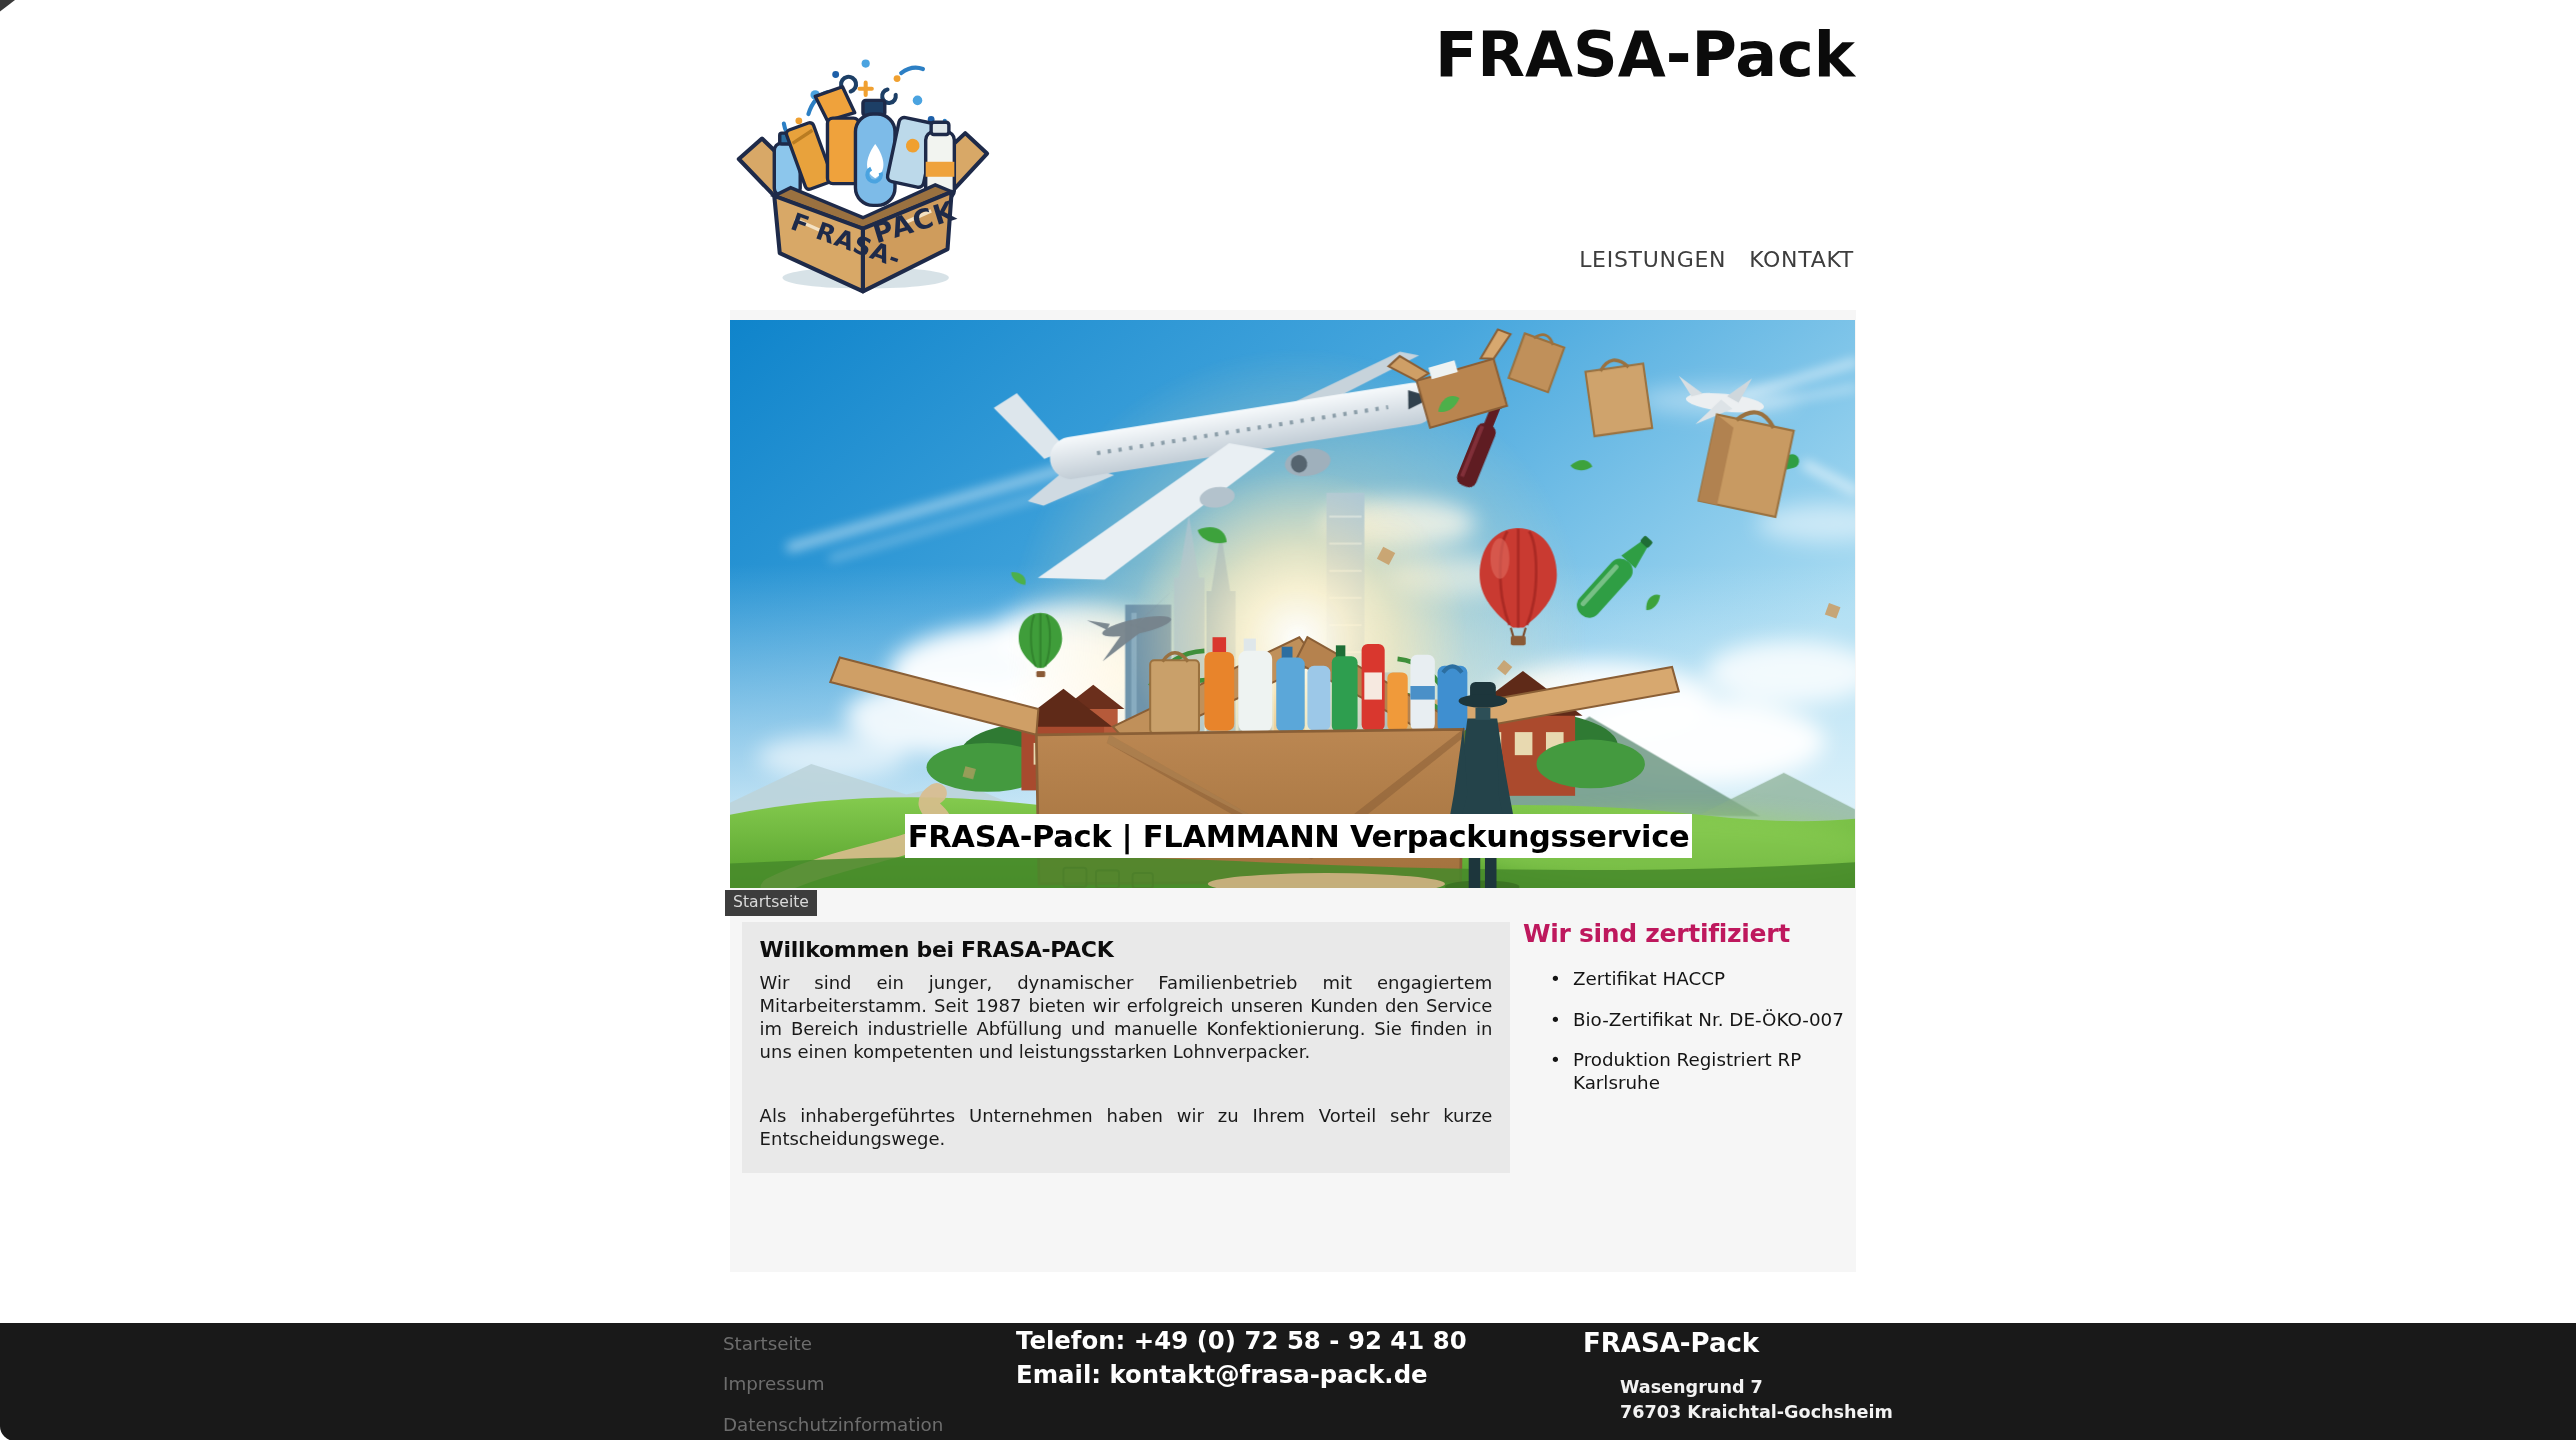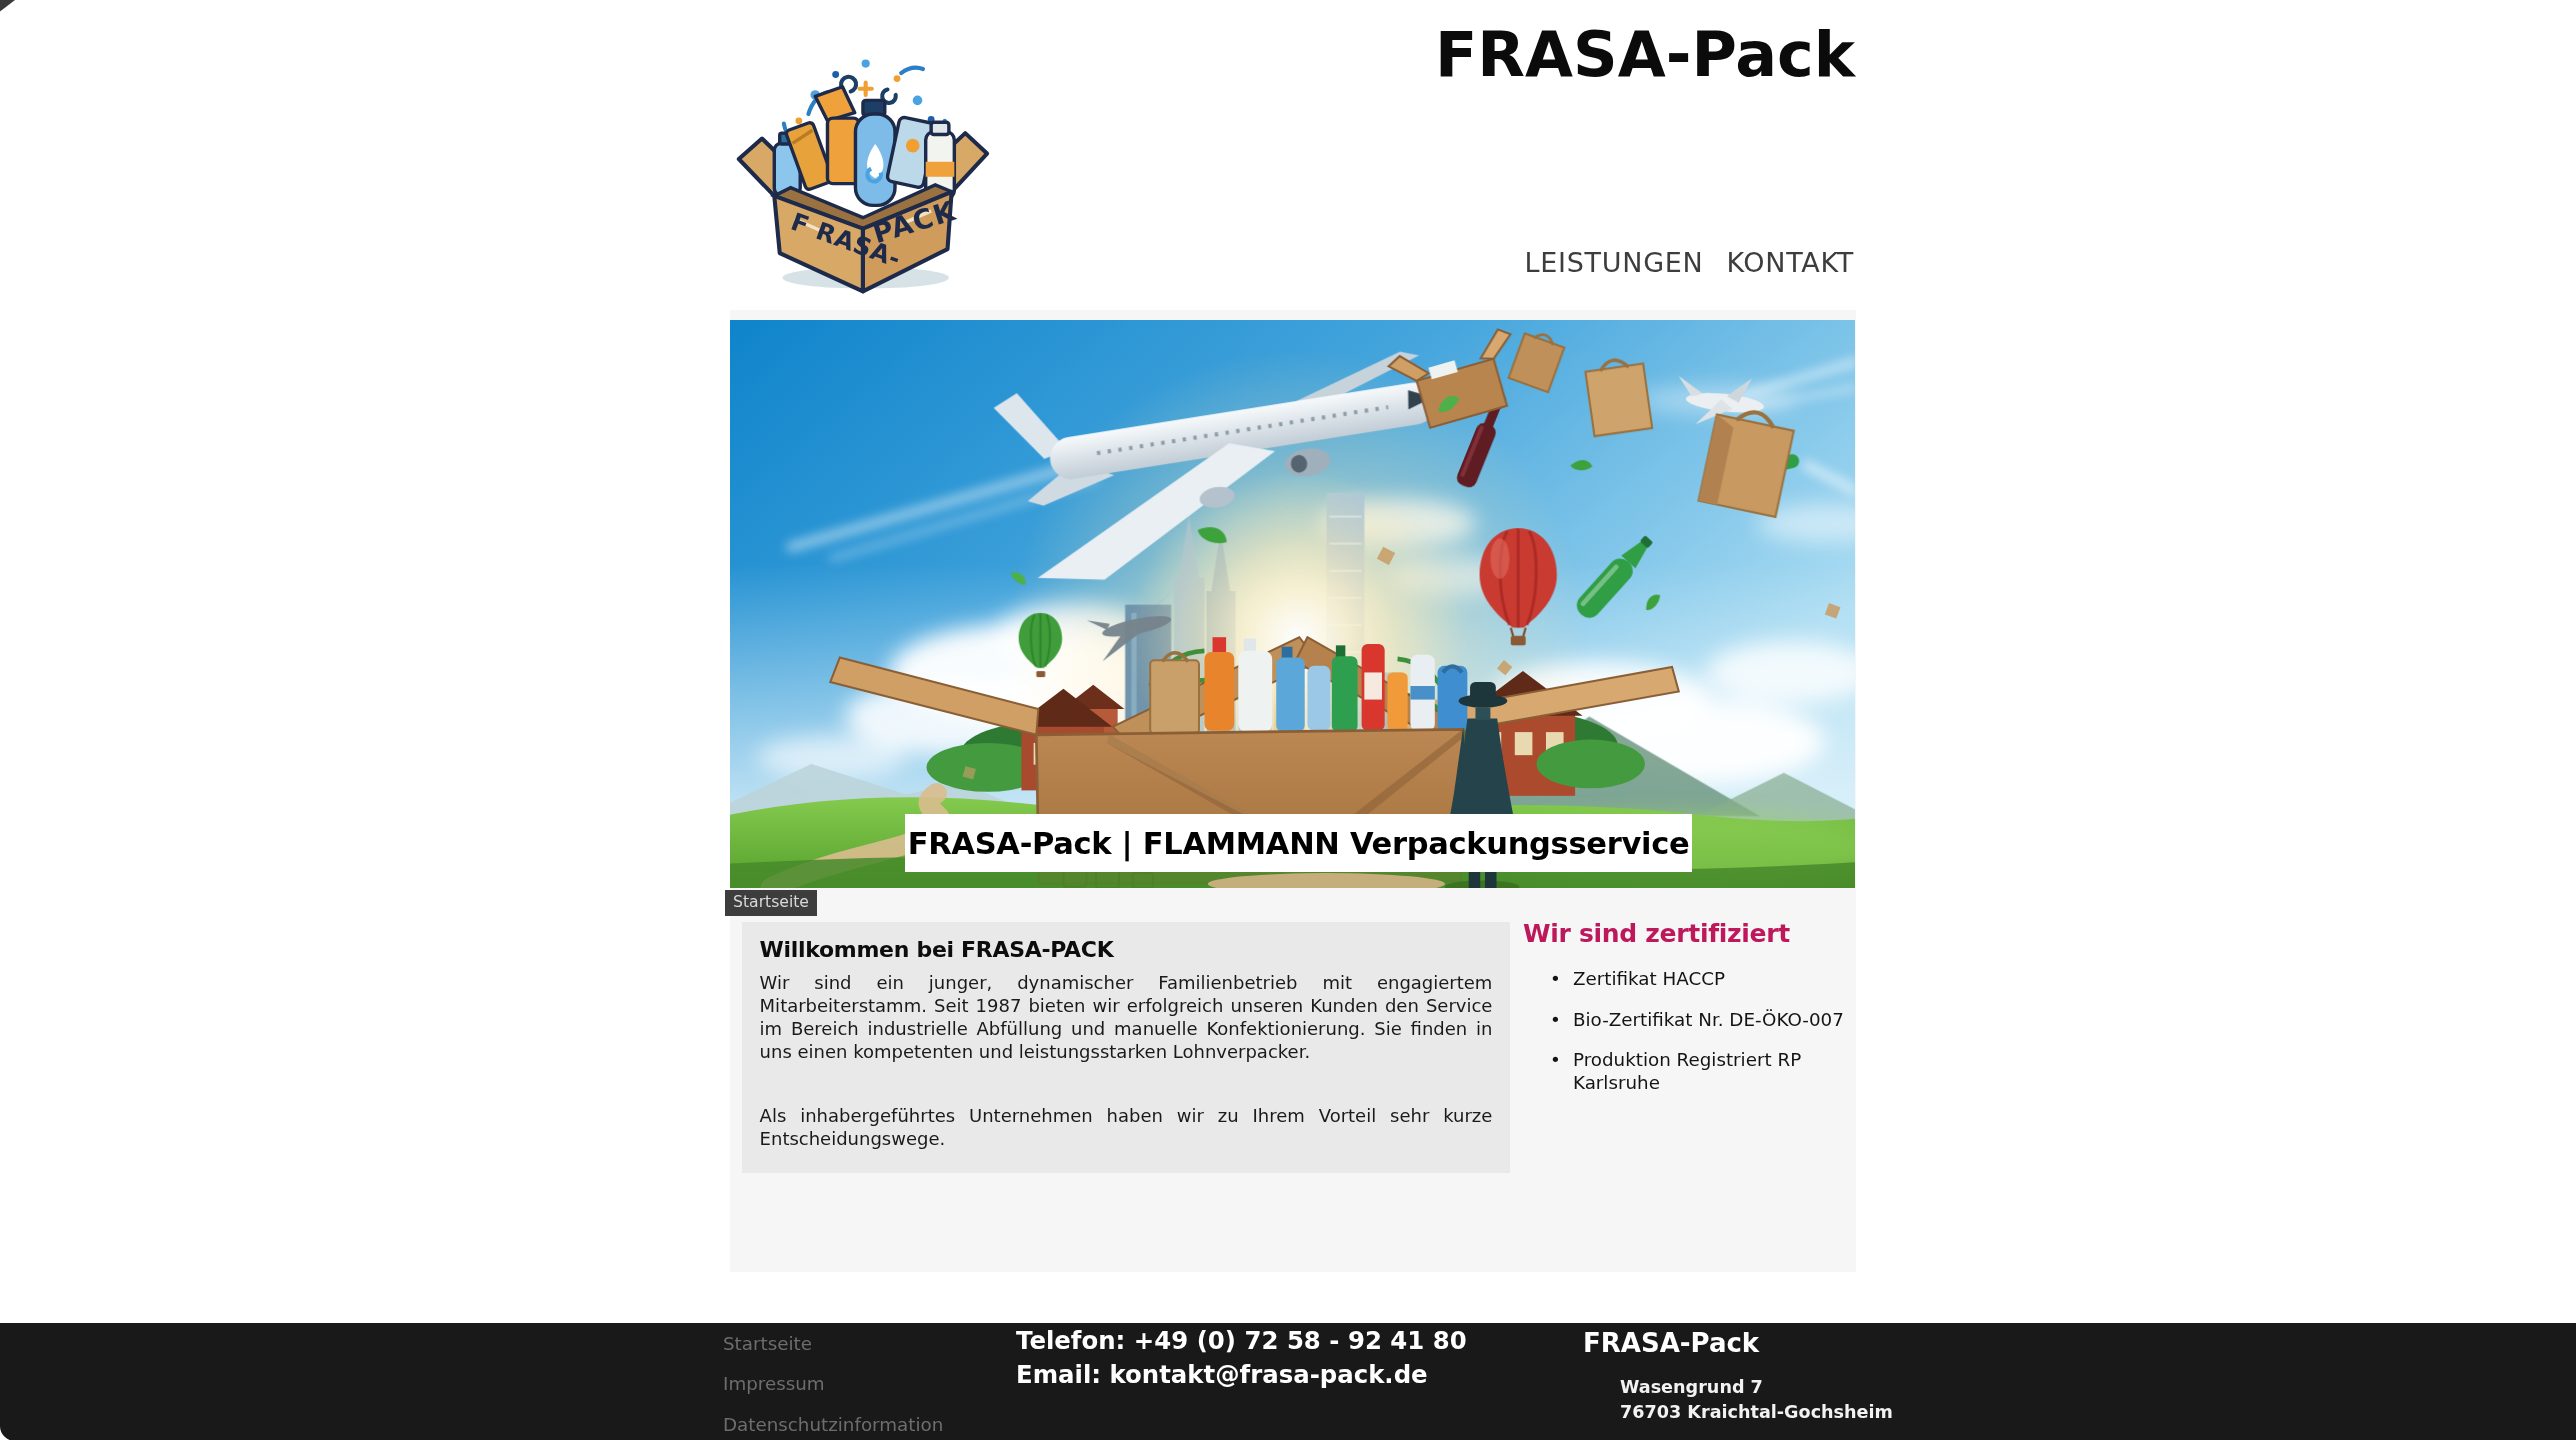--- a/index.html
+++ b/index.html
@@ -9,27 +9,27 @@
     font-family:"DejaVu Sans","Liberation Sans",sans-serif; color:#161616;
   }
   .corner-mark{ position:absolute; left:0; top:0; width:15px; height:11.5px;
     background:#3a3a3a; clip-path:polygon(0 0,100% 0,0 100%); }
 
   
   .logo{ position:absolute; left:732px; top:24.4px; width:266px; height:274px; cursor:pointer; }
   .site-title{ position:absolute; right:721px; top:17.6px; width:813px; text-align:right;
     font-size:62px; font-weight:bold; letter-spacing:0; color:#0b0b0b; }
   .main-nav{ position:absolute; right:722px; top:247px; display:flex; gap:23px; }
-  .main-nav a{ font-size:27px; color:#3d3d3d; letter-spacing:0.7px; text-decoration:none; cursor:pointer; }
+  .main-nav a{ font-size:22px; color:#3d3d3d; letter-spacing:0.7px; text-decoration:none; cursor:pointer; }
 
   
   .column-bg{ position:absolute; left:730px; top:310px; width:1126px; height:962px; background:#f6f6f6; }
   .hero{ position:absolute; left:730px; top:320px; width:1125px; height:568px; overflow:hidden; }
   .hero svg{ display:block; width:100%; height:100%; }
-  .hero-caption{ position:absolute; left:905px; top:814px; width:787px; height:58px;
+  .hero-caption{ position:absolute; left:905px; top:814px; width:787px; height:44px;
     background:#ffffff; display:flex; align-items:center; justify-content:center;
     font-size:30.5px; font-weight:bold; letter-spacing:-0.3px; color:#000; white-space:nowrap; }
   .breadcrumb-tag{ position:absolute; left:725px; top:890px; background:#3d3d3d; color:#d9d9d9;
     font-size:15.6px; padding:2.7px 8.1px 5.4px; }
 
   .welcome-panel{ position:absolute; left:742px; top:922px; width:768px;
     background:#e9e9e9; padding:15px 17.6px 22px; }
   .welcome-panel h2{ font-size:22px; letter-spacing:-0.3px; color:#0d0d0d; }
   .welcome-panel p{ margin-top:10px; font-size:18px; line-height:1.27; text-align:justify; color:#1a1a1a; }
   .welcome-panel p + p{ margin-top:19px; }

